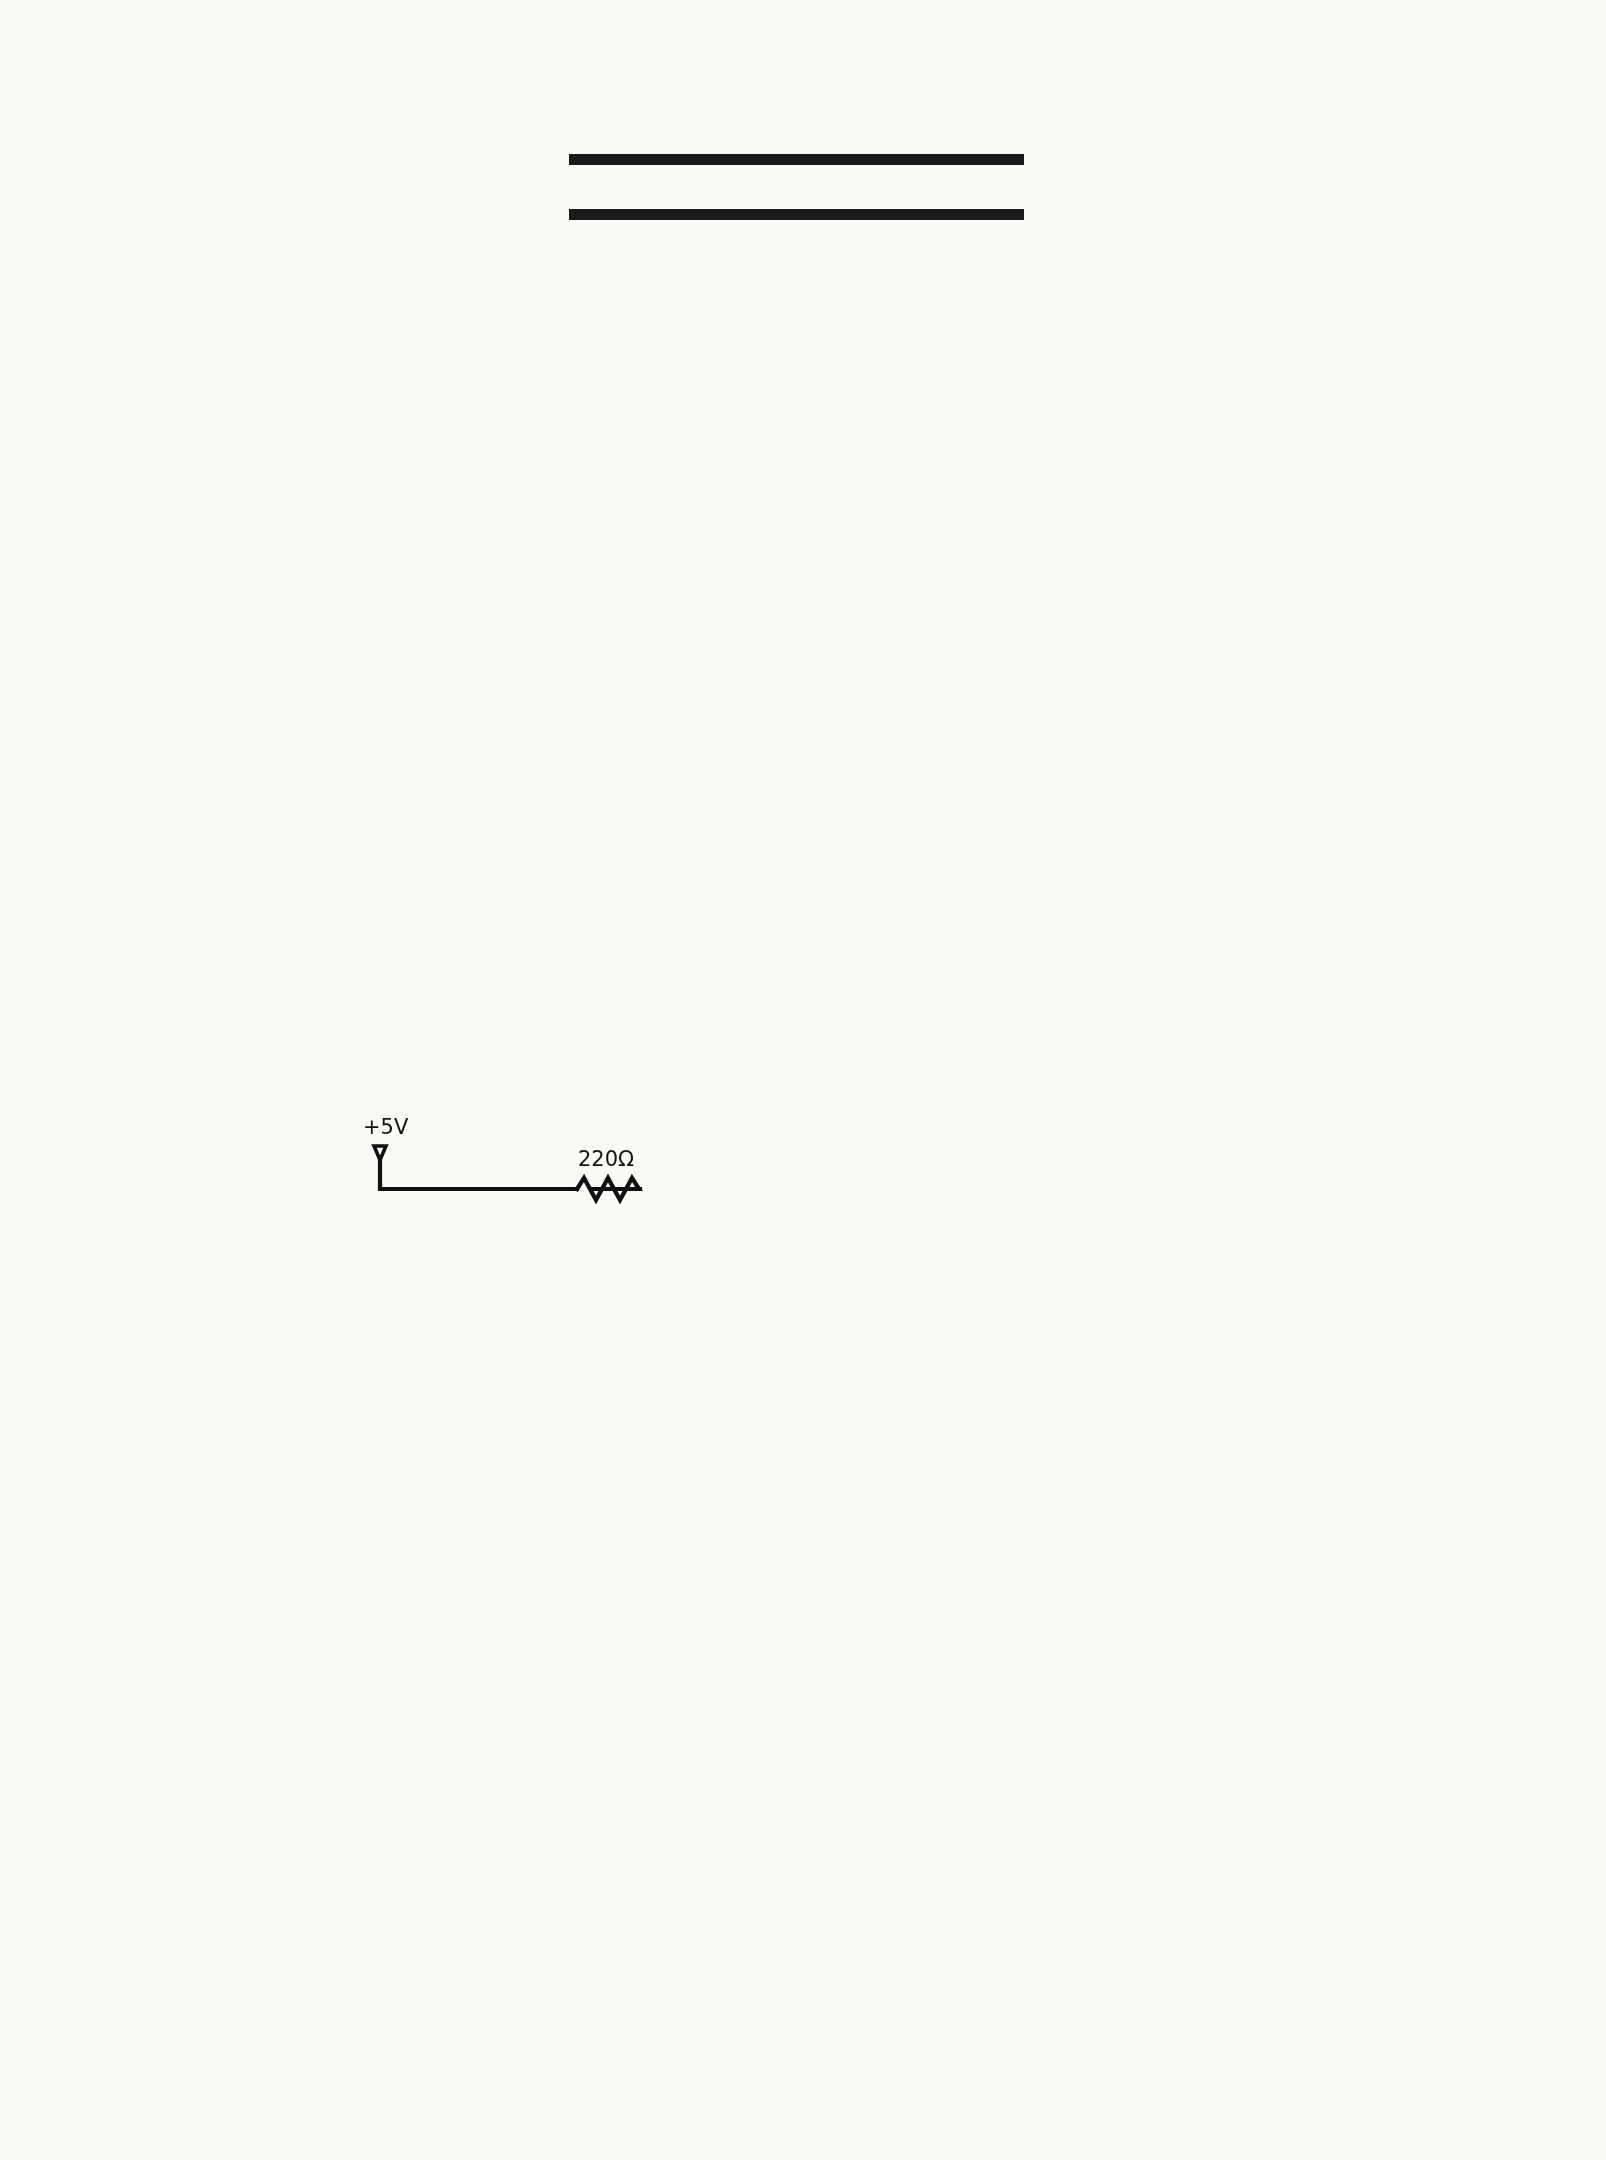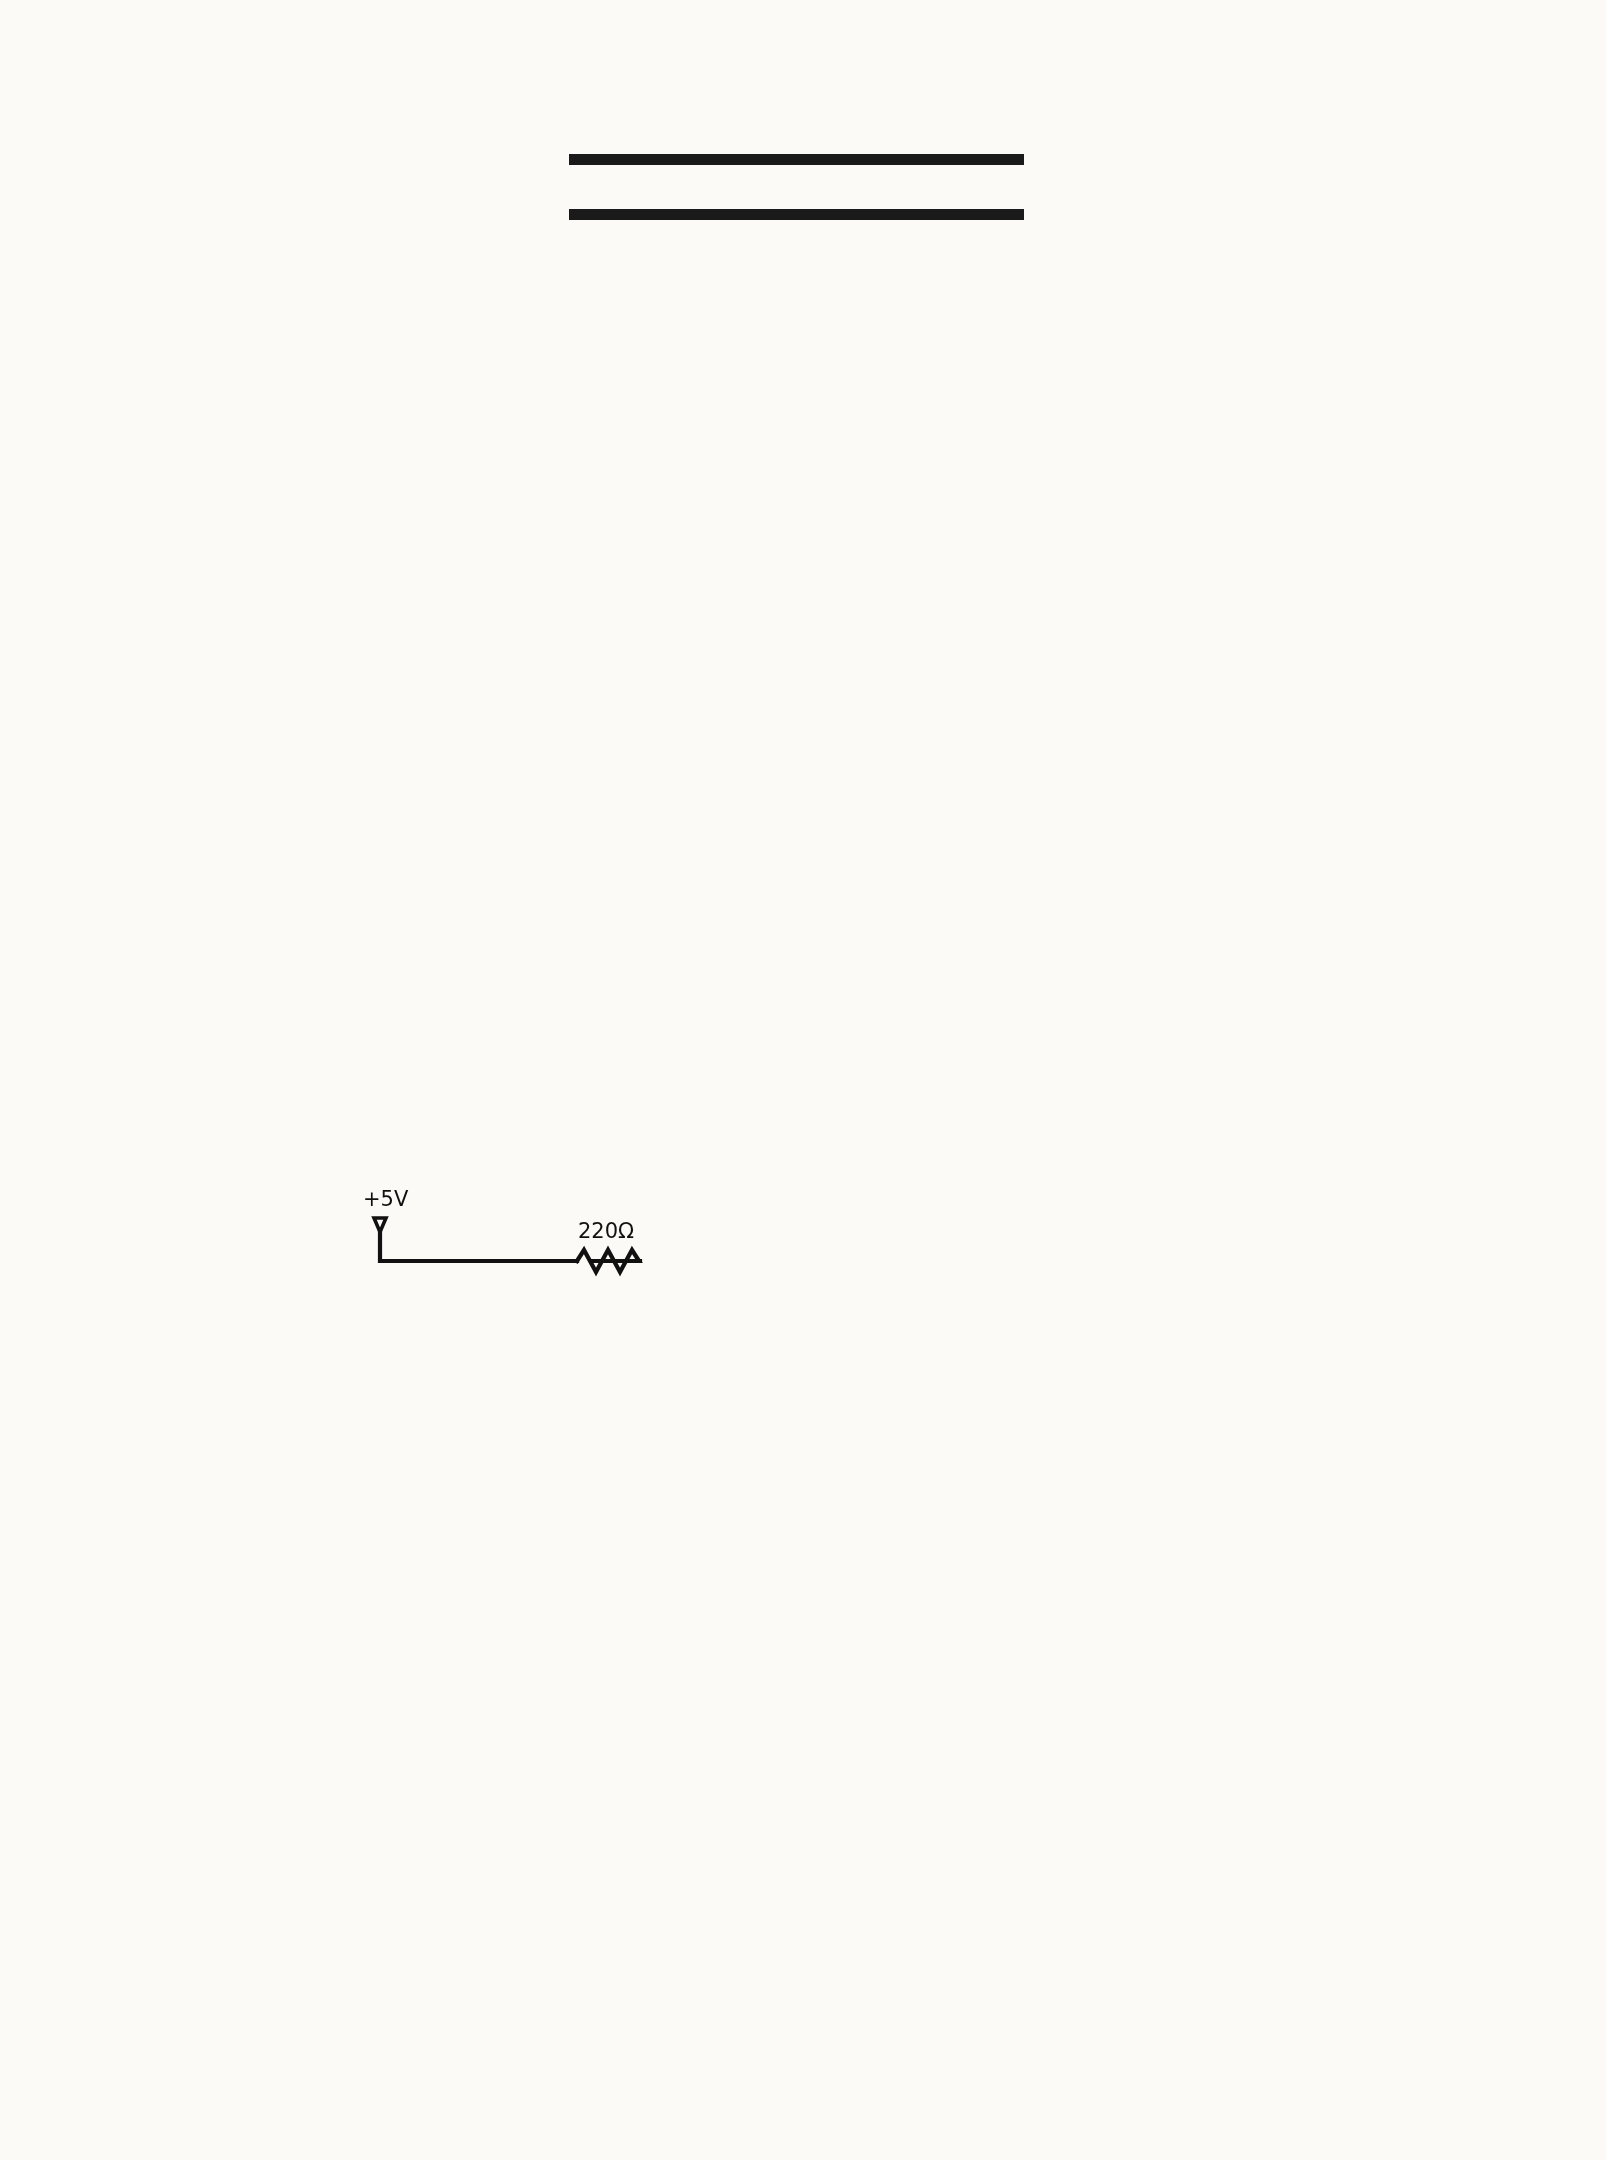--- a/index.html
+++ b/index.html
@@ -48,21 +48,21 @@
     font-family:"DejaVu Sans","Liberation Sans",sans-serif;
     font-weight:bold;font-style:italic;
     font-size:35px;line-height:44px;
     text-align:center;text-indent:0;
     padding:22px 4px 4px 4px;
     letter-spacing:-0.4px;
   }
 
   
   .figure{
-    position:absolute;left:0px;top:1188px;width:1606px;height:830px;
+    position:absolute;left:0px;top:1116px;width:1606px;height:830px;
   }
   .figure svg{display:block;}
 </style>
 </head>
 <body>
 
 <div class="page">
 
   <div class="cols">
 

